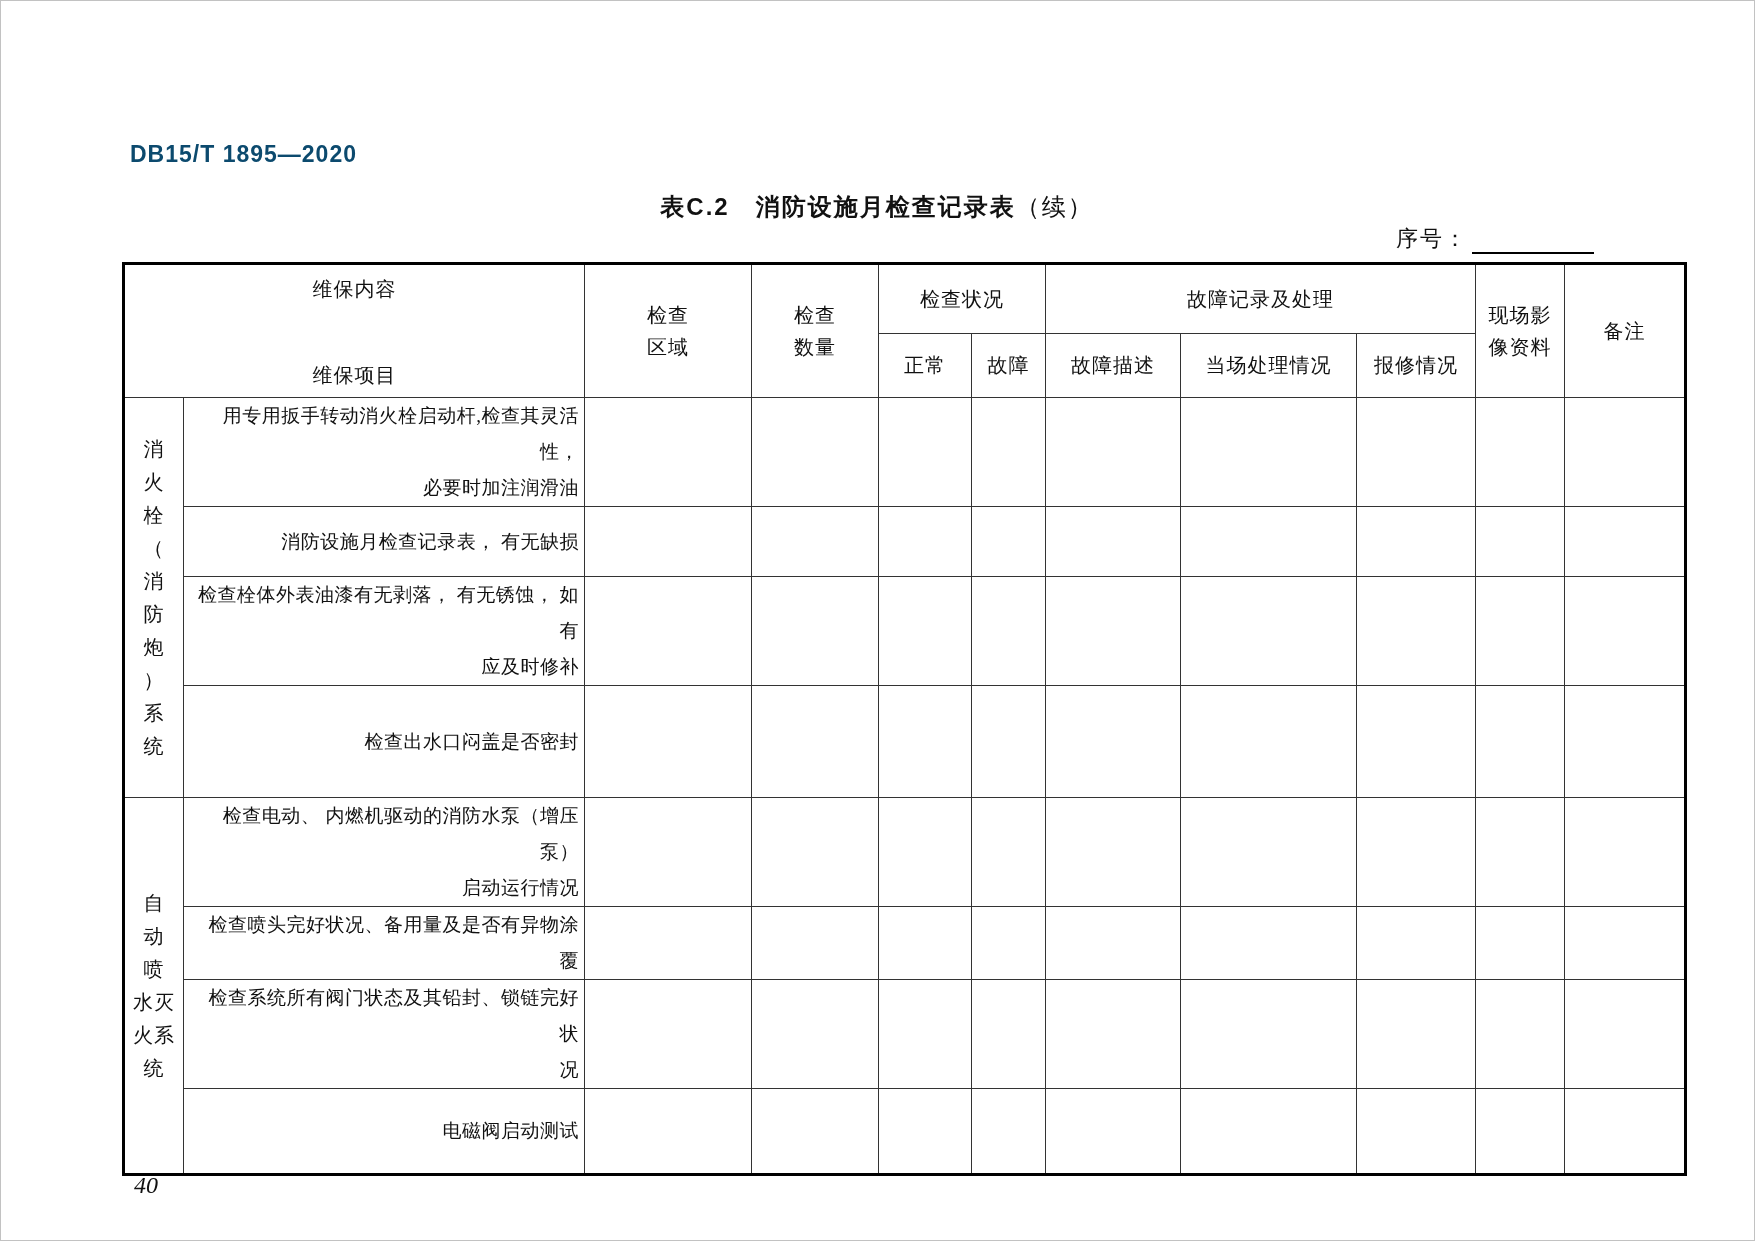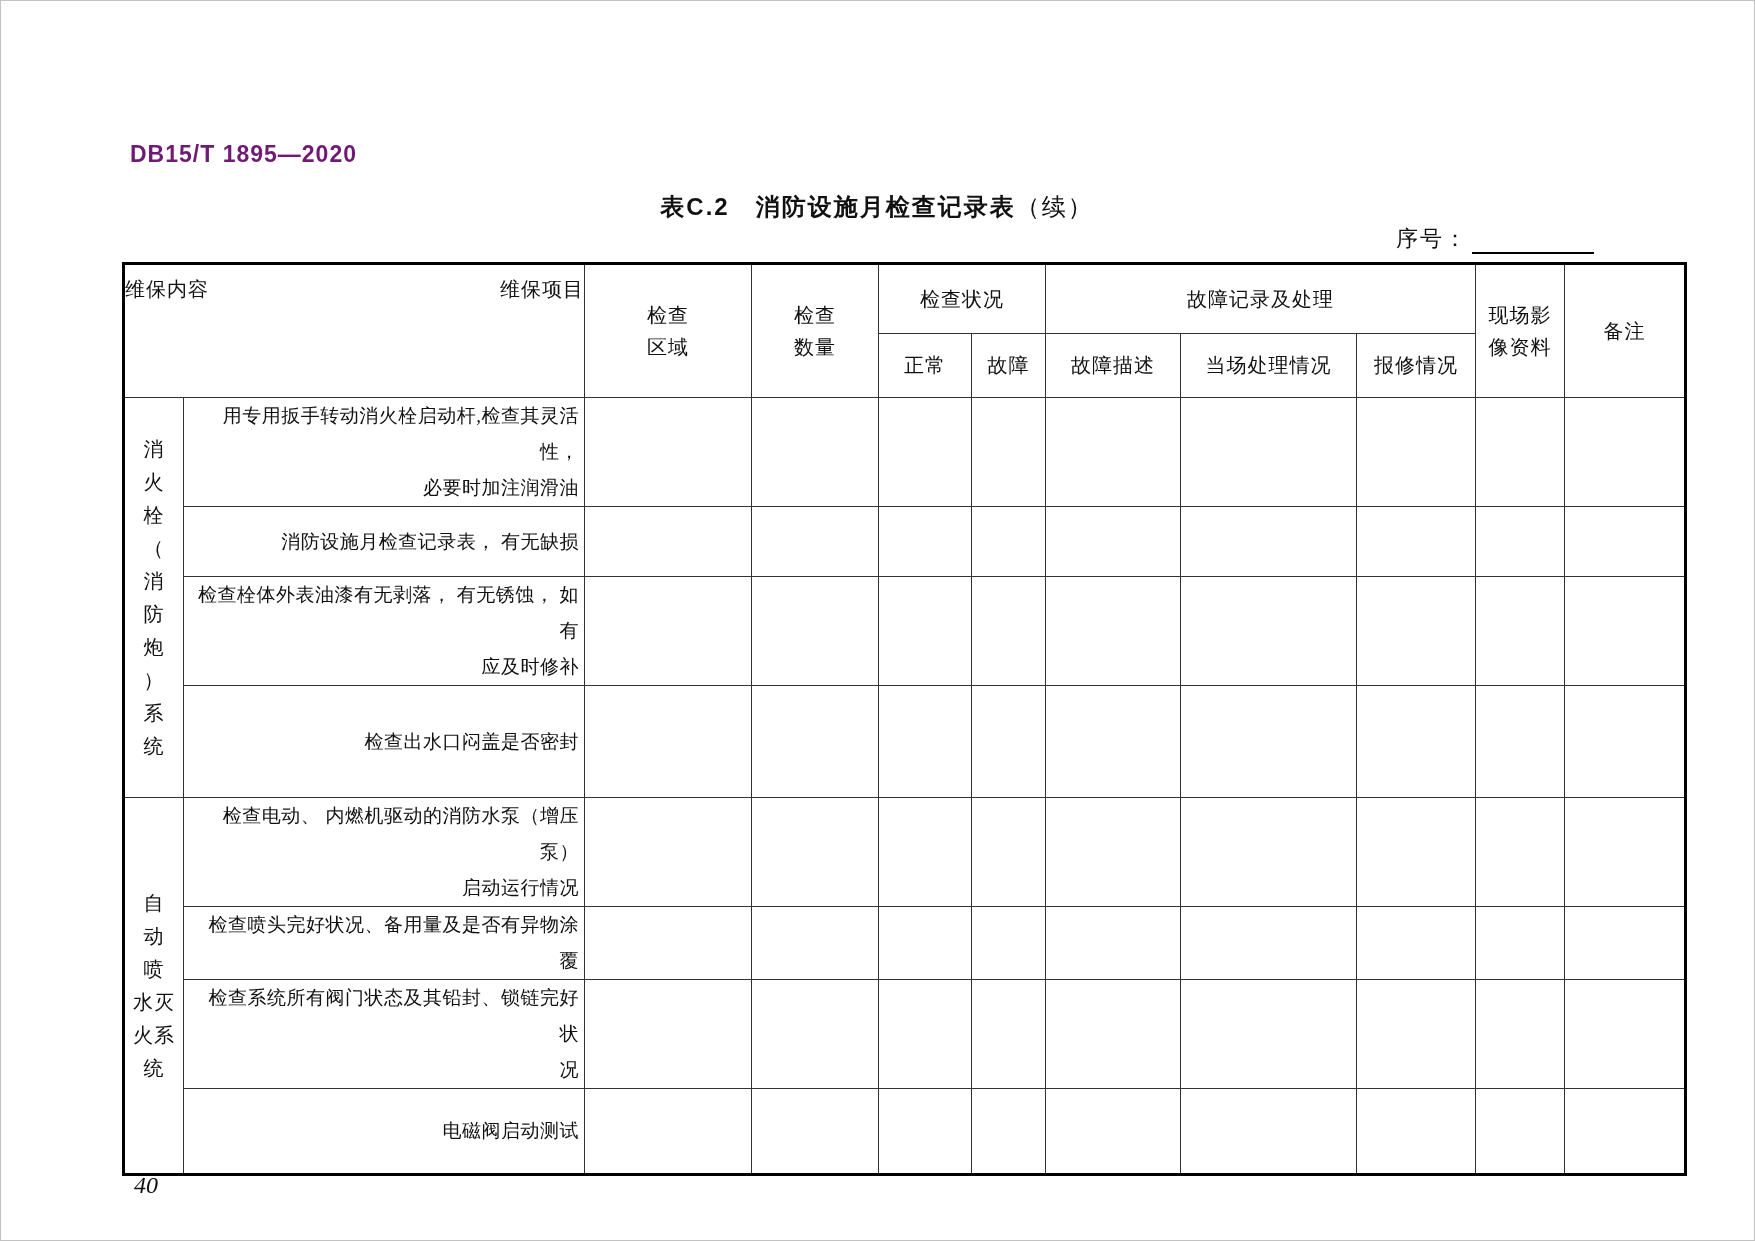--- a/index.html
+++ b/index.html
@@ -9,21 +9,21 @@
     position:relative;
     font-family:"Liberation Serif", serif;
     color:#111111;
     overflow:hidden;
     box-shadow: inset 0 0 0 1px #c2c2c2;
   }
   .doc-code {
     position:absolute; left:130px; top:141px;
     font-family:"Liberation Sans", sans-serif;
     font-size:23px; font-weight:600; letter-spacing:1px;
-    color:#701a75;
+    color:#0c4a6e;
   }
   .title {
     position:absolute; left:853px; top:191px;
     transform:translateX(-50%);
     white-space:nowrap;
     font-size:24px;
   }
   .title .main { font-family:"Liberation Sans", sans-serif; font-weight:bold; letter-spacing:2px;margin-left:48px; }
   .title .suffix { font-family:"Liberation Serif", serif; font-weight:normal; letter-spacing:2px; }
   .serial {
@@ -45,21 +45,21 @@
     padding:0;
     font-weight:normal;
     vertical-align:middle;
     text-align:center;
     font-size:20px;
     line-height:32px;
     letter-spacing:1px;
   }
   .pre { white-space:pre-line;margin-left:28px; }
   .h-two {
-    display:flex; flex-direction:row; justify-content:space-between;
+    display:flex; flex-direction:column; justify-content:space-between;
     height:118px; padding:8px 0 6px 0;
   }
   td.vlabel { line-height:33px; font-size:20px; }
   td.item {
     text-align:right;
     font-size:19px;
     line-height:36px;
     padding:0 5px 0 13px;
     letter-spacing:0.5px;
   }

